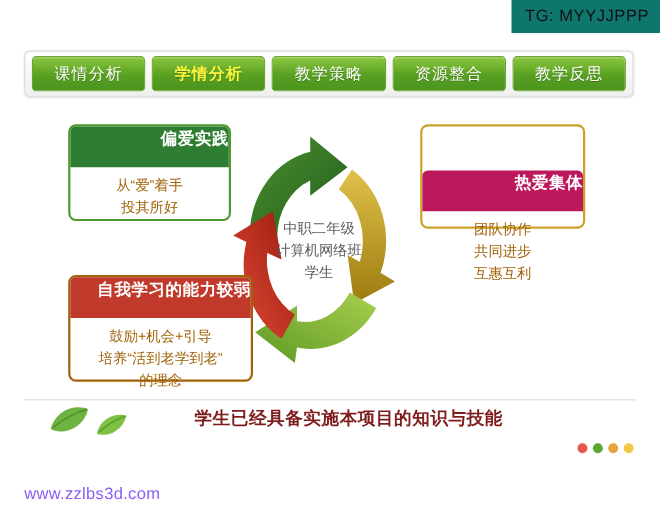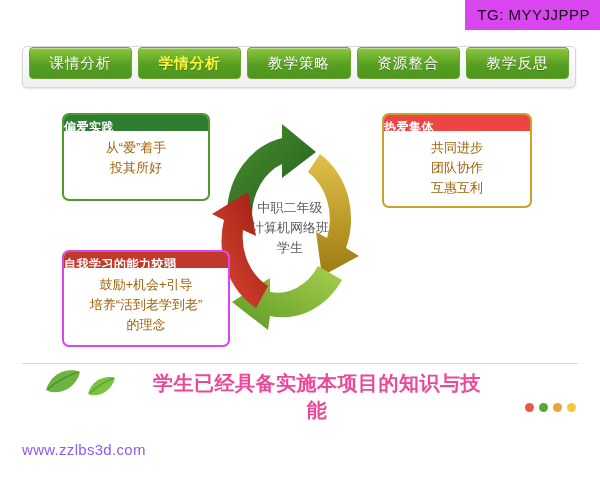--- a/index.html
+++ b/index.html
@@ -8,34 +8,34 @@
     background:#ffffff;
     font-family:"Liberation Sans","DejaVu Sans",sans-serif;
     overflow:hidden;
     position:relative;
   }
   .stage{position:absolute;left:0;top:0;width:600px;height:480px;background:#fff;}
 
   
   .tg-badge{
     position:absolute;right:0;top:0;
-    background:#d946ef;color:#111;
+    background:#0f766e;color:#111;
     font-size:15px;
     padding:6px 10px 7px 12px;
     letter-spacing:.5px;
     font-family:"Liberation Sans",sans-serif;
   }
 
   
   .tabbar{
     position:absolute;left:22px;top:46px;width:554px;height:42px;
     background:linear-gradient(#ffffff,#eef0ef);
     border:1px solid #d6d8d6;border-radius:5px;
     box-shadow:0 1px 2px rgba(0,0,0,.12);
-    display:flex;align-items:flex-start;
+    display:flex;align-items:center;
     padding:0 6px;box-sizing:border-box;
     gap:6px;
   }
   .tab{
     flex:1 1 0;height:30px;border-radius:4px;
     background:linear-gradient(#8dc63f,#57a021 55%,#4c9420);
     border:1px solid #6ca82c;
     color:#ffffff;font-size:14.5px;
     display:flex;align-items:center;justify-content:center;
     letter-spacing:1px;
@@ -48,47 +48,47 @@
   .cycle{position:absolute;left:196px;top:120px;width:190px;height:220px;}
 
   .center-text{
     position:absolute;left:225px;top:198px;width:130px;
     text-align:center;color:#5a5a5a;font-size:13px;line-height:20px;
   }
 
   
   .box{position:absolute;border-radius:7px;background:#ffffff;box-sizing:border-box;}
   .box .hd{
-    color:#fff;font-size:12px;font-weight:bold;text-align:left;
-    line-height:24px;height:16px;border-radius:5px 5px 0 0;
+    color:#fff;font-size:15px;font-weight:bold;text-align:right;
+    line-height:24px;height:37px;border-radius:5px 5px 0 0;
     letter-spacing:.5px;
   }
   .box .bd{
     text-align:center;color:#a16207;font-size:13px;line-height:20px;
     padding:7px 4px 6px;
   }
   .box.green{border:2px solid #4e9a2f;}
   .box.green .hd{background:#2f7d32;}
   .box.orange{border:2px solid #c9a227;}
-  .box.orange .hd{background:#ef4444;}
-  .box.red{border:2px solid #d946ef;}
+  .box.orange .hd{background:#be185d;margin-top:40px;}
+  .box.red{border:2px solid #a16207;}
   .box.red .hd{background:#c0392b;}
   .box.lime{border:2px solid #7cb518;}
   .box.lime .hd{background:#7cb518;}
 
   #box-tl{left:62px;top:113px;width:148px;height:88px;}
   #box-tr{left:382px;top:113px;width:150px;height:95px;}
   #box-bl{left:62px;top:250px;width:168px;height:97px;}
   #box-br{left:375px;top:250px;width:170px;height:88px;}
 
   
   .leaf-wrap{position:absolute;left:38px;top:366px;width:90px;height:32px;}
   .caption{
     position:absolute;left:152px;top:370px;width:330px;
-    font-size:20px;color:#ec4899;font-weight:bold;text-align:center;letter-spacing:.5px;
+    font-size:16px;color:#7f1d1d;font-weight:bold;text-align:center;letter-spacing:.5px;
   }
   .divider{
     position:absolute;left:22px;top:363px;width:556px;height:1px;background:#d9d9d9;
   }
   .dots{position:absolute;right:24px;top:403px;display:flex;gap:5px;}
   .dots i{width:9px;height:9px;border-radius:50%;display:block;}
 
   
   .footer-url{
     position:absolute;left:22px;bottom:22px;
@@ -155,22 +155,22 @@
     <div class="hd">偏爱实践</div>
     <div class="bd">
       <div>从“爱”着手</div>
       <div>投其所好</div>
     </div>
   </div>
 
   <div class="box orange" id="box-tr">
     <div class="hd">热爱集体</div>
     <div class="bd">
+      <div>团队协作</div>
       <div>共同进步</div>
-      <div>团队协作</div>
       <div>互惠互利</div>
     </div>
   </div>
 
   <div class="box red" id="box-bl">
     <div class="hd">自我学习的能力较弱</div>
     <div class="bd">
       <div>鼓励+机会+引导</div>
       <div>培养“活到老学到老”</div>
       <div>的理念</div>

